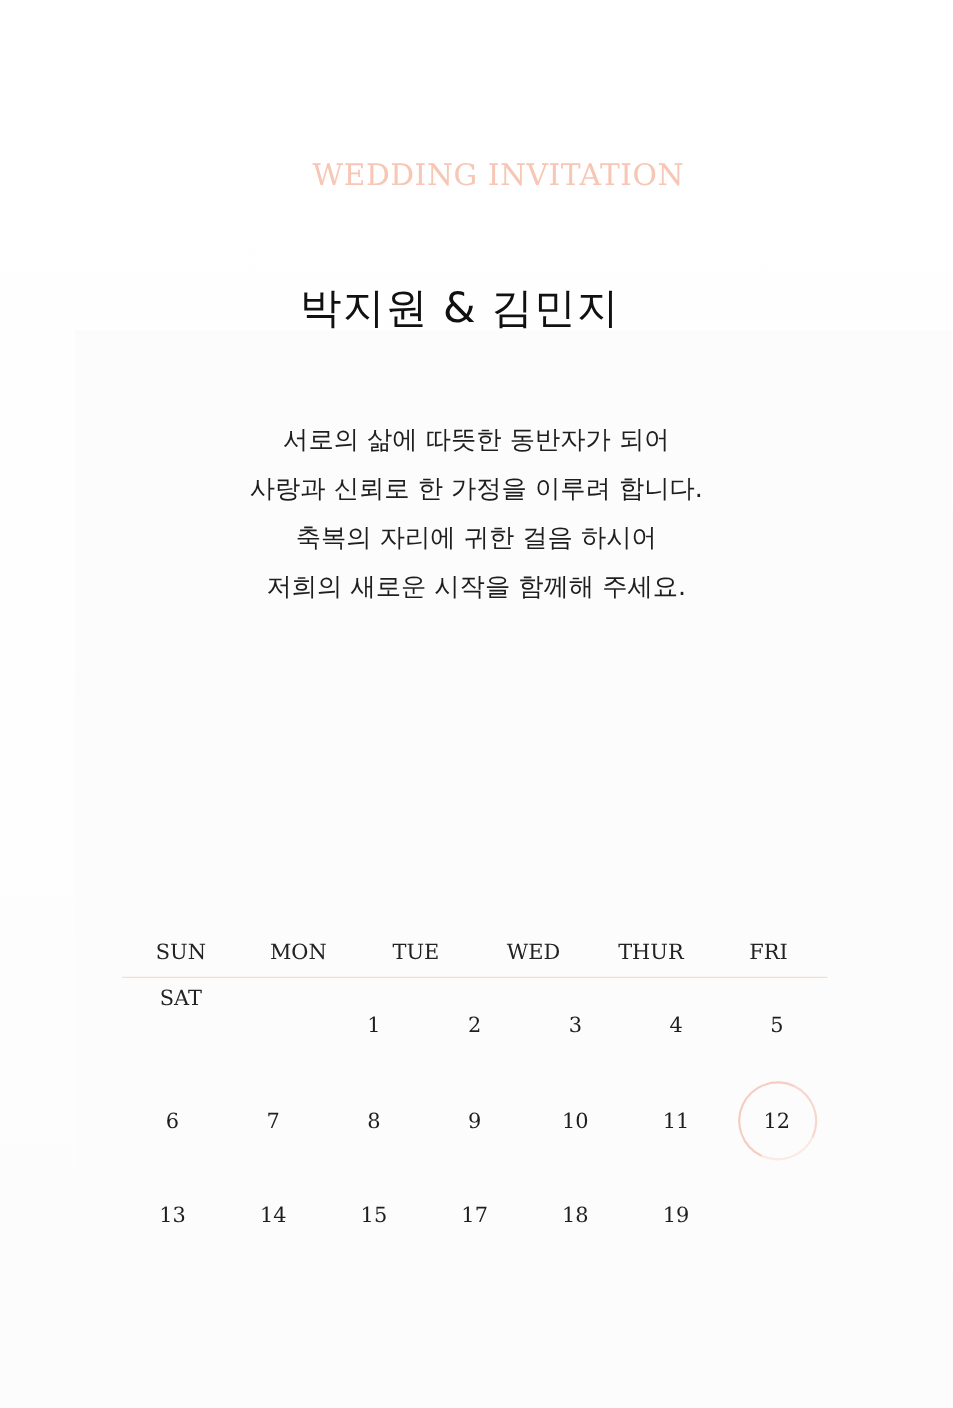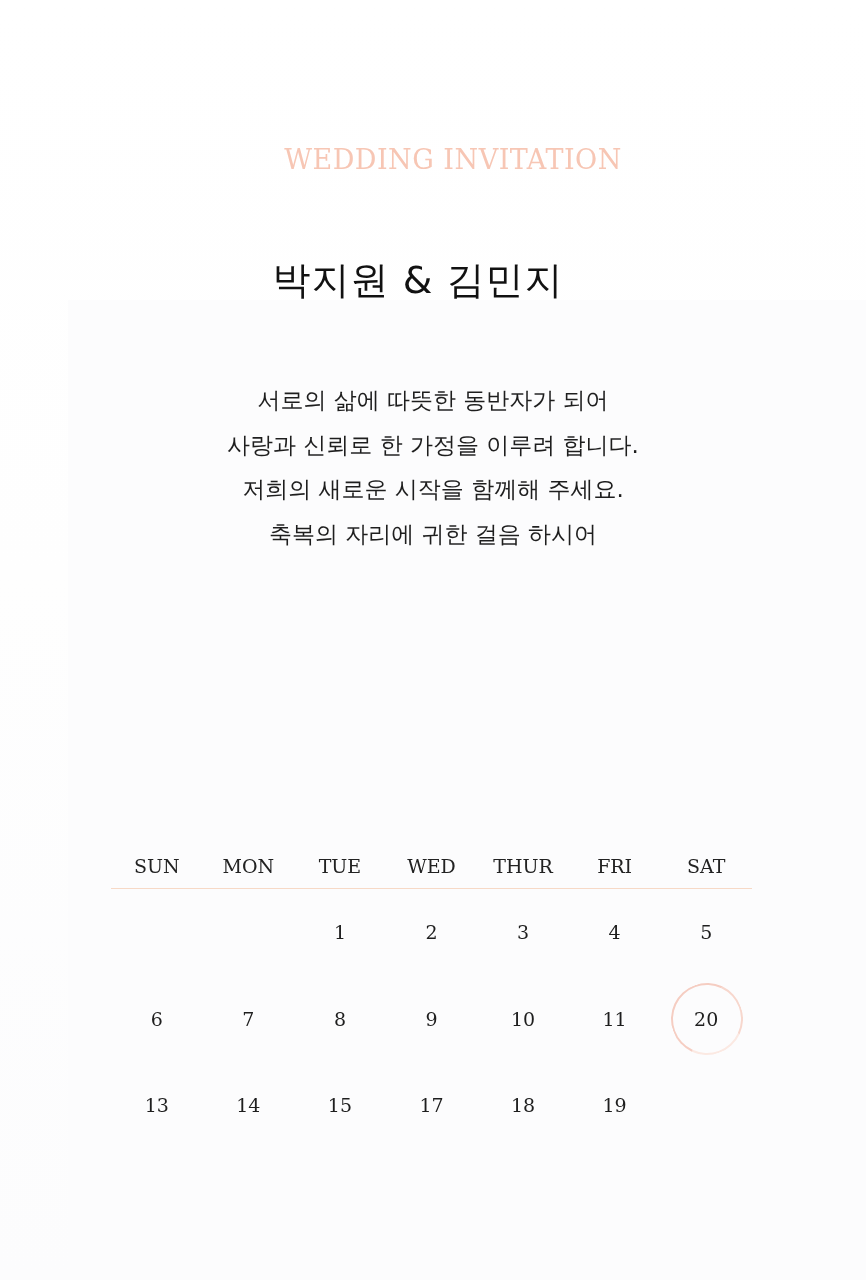--- a/index.html
+++ b/index.html
@@ -80,21 +80,21 @@
       line-height: 44px;
     }
     .calendar {
       position: absolute;
       left: 111px;
       top: 845px;
       width: 641px;
     }
     .weekdays {
       display: grid;
-      grid-template-columns: repeat(7, 1fr);
+      grid-template-columns: repeat(6, 1fr);
       height: 43px;
       border-bottom: 1.5px solid #f7d9c6;
     }
     .weekdays span {
       text-align: center;
       font-family: "DejaVu Serif", serif;
       font-size: 19px;
       color: #222222;
       line-height: 42px;
     }
@@ -135,22 +135,22 @@
 <div class="card">
   <div class="wash"></div>
 
   <div class="title">WEDDING INVITATION</div>
 
   <div class="names">박지원 &amp; 김민지</div>
 
   <div class="message">
     <div>서로의 삶에 따뜻한 동반자가 되어</div>
     <div>사랑과 신뢰로 한 가정을 이루려 합니다.</div>
+    <div>축복의 자리에 귀한 걸음 하시어</div>
     <div>저희의 새로운 시작을 함께해 주세요.</div>
-    <div>축복의 자리에 귀한 걸음 하시어</div>
   </div>
 
 
   <div class="calendar">
     <div class="weekdays">
       <span>SUN</span>
       <span>MON</span>
       <span>TUE</span>
       <span>WED</span>
       <span>THUR</span>
@@ -168,21 +168,21 @@
       <span class="day">5</span>
     </div>
 
     <div class="week">
       <span class="day">6</span>
       <span class="day">7</span>
       <span class="day">8</span>
       <span class="day">9</span>
       <span class="day">10</span>
       <span class="day">11</span>
-      <span class="day circled">20</span>
+      <span class="day circled">12</span>
     </div>
 
     <div class="week">
       <span class="day">13</span>
       <span class="day">14</span>
       <span class="day">15</span>
       <span class="day">17</span>
       <span class="day">18</span>
       <span class="day">19</span>
     </div>

